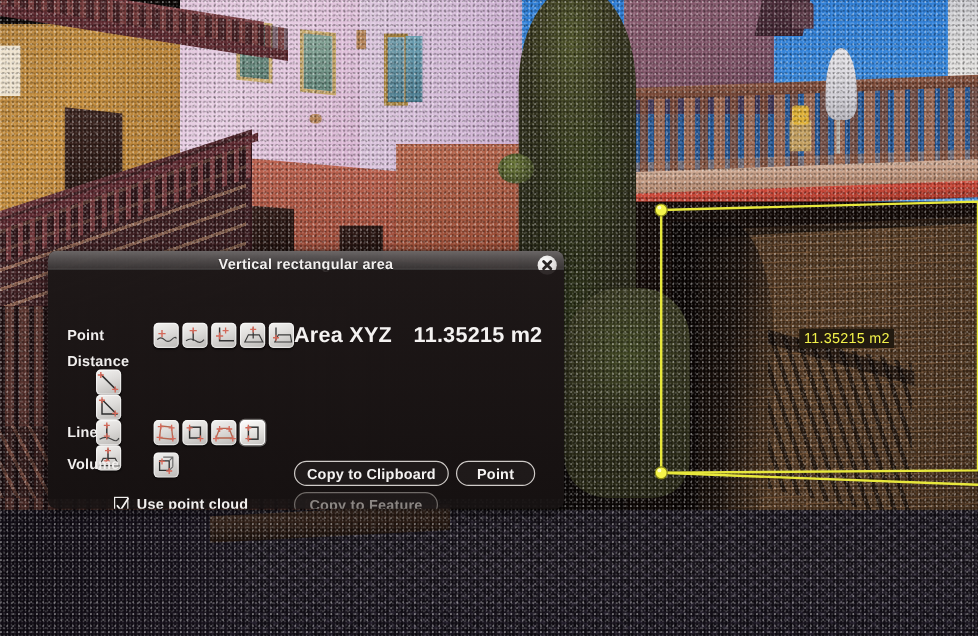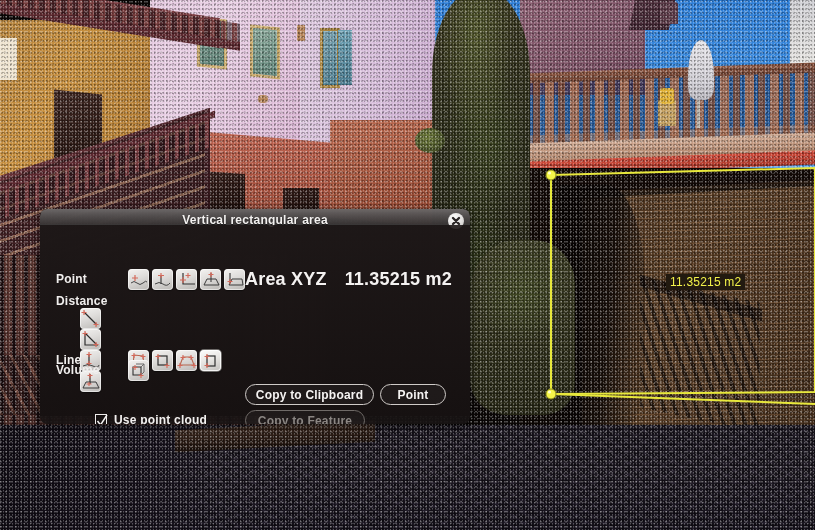--- a/index.html
+++ b/index.html
@@ -480,21 +480,21 @@
     box-shadow: inset 0 0 0 1px rgba(255,255,255,0.8),
                 0 0 0 1px rgba(120,118,115,0.9),
                 0 1px 2px rgba(0,0,0,0.5);
   }
   .tool-btn svg { display: block; }
 
   #row-point    { top: 42px; }
   #row-distance { top: 69px; flex-direction: column; }
   #row-line     { top: 96px; }
   #row-area     { top: 123px; }
-  #row-volume   { top: 133px; }
+  #row-volume   { top: 150px; }
 
   
   .readout {
     position: absolute;
     left: 205px; top: 44px;
     display: flex;
     align-items: baseline;
     color: #f4f2f1;
     font-size: 18px;
     font-weight: bold;

